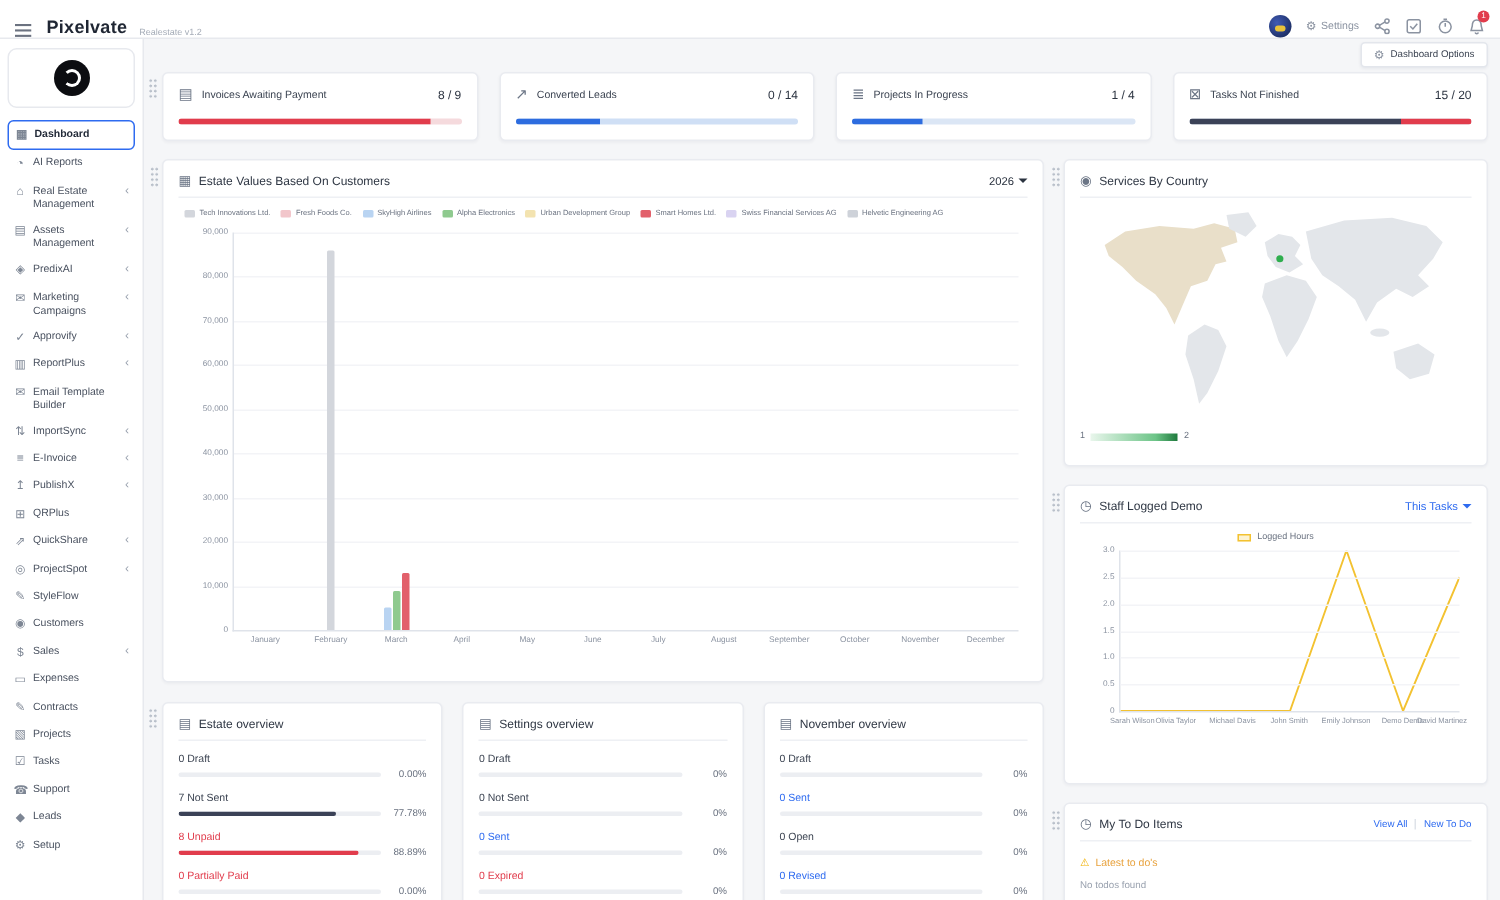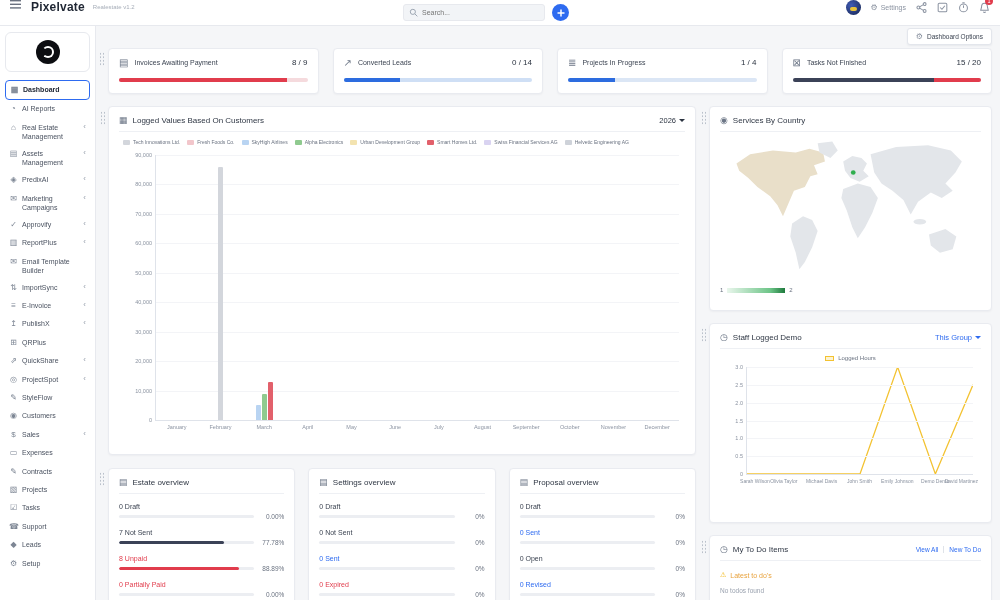--- a/index.html
+++ b/index.html
@@ -1,20 +1,20 @@
 <!DOCTYPE html>
 <html><head>
 <meta charset="utf-8">
 <style>
   *{margin:0;padding:0;box-sizing:border-box}
   html,body{width:1000px;height:600px;overflow:hidden;background:#f5f6f8;
     font-family:"Liberation Sans",sans-serif;color:#3a4250}
   
   .topbar{position:fixed;top:0;left:0;right:0;height:26px;background:#fff;
-    border-bottom:1px solid #e7e9ee;display:flex;align-items:flex-start;padding:0 10px;gap:8px;z-index:20}
+    border-bottom:1px solid #e7e9ee;display:flex;align-items:flex-end;padding:0 10px;gap:8px;z-index:20}
   .hamburger{background:none;border:0;cursor:pointer;display:flex;margin-right:2px}
   .brand{font-weight:bold;font-size:12px;color:#1f2633;letter-spacing:.2px}
   .brand-sub{font-size:6px;color:#a6adb8;margin-top:4px}
   .search-wrap{position:absolute;left:403px;top:4px;display:flex;align-items:center;gap:7px}
   .search-box{display:flex;align-items:center;background:#f2f4f7;border:1px solid #e7e9ee;
     border-radius:3px;height:17px;width:142px;padding:0 5px;gap:4px}
   .search-box input{border:0;background:transparent;outline:none;font-size:7px;width:100%;color:#3a4250}
   .plus-btn{width:17px;height:17px;border-radius:50%;background:#2e6bf0;border:0;cursor:pointer;
     display:flex;align-items:center;justify-content:center}
   .topbar-right{margin-left:auto;display:flex;align-items:center;gap:10px}
@@ -126,39 +126,20 @@
         <g fill="#6b7280">
           <rect width="11" height="1.4"></rect>
           <rect y="3.6" width="11" height="1.4"></rect>
           <rect y="7.2" width="11" height="1.4"></rect>
         </g>
       </svg>
   </button>
   <span class="brand">Pixelvate</span>
   <span class="brand-sub">Realestate v1.2</span>
 
-  <div class="search-wrap">
-    <div class="search-box">
-      <span>
-        <svg class="ic" width="9" height="9" viewBox="0 0 14 14">
-            <circle cx="6" cy="6" r="4" fill="none" stroke="#9aa3b0" stroke-width="1.5"></circle>
-            <line x1="9.2" y1="9.2" x2="13" y2="13" stroke="#9aa3b0" stroke-width="1.5"></line>
-          </svg>
-      </span>
-      <input placeholder="Search..." style="">
-    </div>
-    <button class="plus-btn">
-      <svg class="ic" width="8" height="8" viewBox="0 0 8 8">
-          <g stroke="#fff" stroke-width="1.5">
-            <line x1="4" y1="0.5" x2="4" y2="7.5"></line>
-            <line x1="0.5" y1="4" x2="7.5" y2="4"></line>
-          </g>
-        </svg>
-    </button>
-  </div>
 
   <div class="topbar-right">
     <span class="avatar"></span>
     <span class="settings">
       <span class="gear-glyph">⚙</span>
       <span>Settings</span>
     </span>
     <button class="icon-btn">
       <svg class="ic" width="11" height="11" viewBox="0 0 14 14">
           <g fill="none" stroke="#8b93a1" stroke-width="1.3">
@@ -366,21 +347,21 @@
       </div>
     </section>
 
   <div class="grid">
 
     <div class="col-left">
       <div class="panel chart-panel">
         <span class="drag-handle"></span>
         <div class="panel-head">
           <span class="head-icon">▦</span>
-          <span class="panel-title">Logged Values Based On Customers</span>
+          <span class="panel-title">Estate Values Based On Customers</span>
           <span class="filter">
             <span>2026</span>
             <span class="caret"></span>
           </span>
         </div>
         <div class="legend-row" id="inv-legend">
             <span class="legend-item">
               <span class="legend-swatch" style="background: rgb(211, 214, 220);"></span>
               <span>Tech Innovations Ltd.</span>
             </span>
@@ -536,21 +517,21 @@
                 <div class="ov-track">
                   <div class="ov-fill" style="width: 0%; background: rgb(225, 60, 76);"></div>
                 </div>
                 <span class="ov-pct">0%</span>
               </div>
             </div>
           </div>
           <div class="panel ov-panel">
             <div class="panel-head">
               <span class="head-icon">▤</span>
-              <span class="panel-title">Proposal overview</span>
+              <span class="panel-title">November overview</span>
             </div>
             <div class="ov-row">
               <div class="ov-label">0 Draft</div>
               <div class="ov-bar-line">
                 <div class="ov-track">
                   <div class="ov-fill" style="width: 0%; background: rgb(185, 191, 202);"></div>
                 </div>
                 <span class="ov-pct">0%</span>
               </div>
             </div>
@@ -613,21 +594,21 @@
           <span>2</span>
         </div>
       </div>
 
       <div class="panel staff-panel">
         <span class="drag-handle"></span>
         <div class="panel-head">
           <span class="head-icon">◷</span>
           <span class="panel-title">Staff Logged Demo</span>
           <span class="filter blue">
-            <span>This Group</span>
+            <span>This Tasks</span>
             <span class="caret"></span>
           </span>
         </div>
         <div class="staff-legend">
           <span class="swatch-line"></span>
           <span>Logged Hours</span>
         </div>
         <div class="staff-plot" id="staff-plot"><div class="gridline" style="top: 0%;"></div><span class="ylab" style="top: 0%;">3.0</span><div class="gridline" style="top: 16.6667%;"></div><span class="ylab" style="top: 16.6667%;">2.5</span><div class="gridline" style="top: 33.3333%;"></div><span class="ylab" style="top: 33.3333%;">2.0</span><div class="gridline" style="top: 50%;"></div><span class="ylab" style="top: 50%;">1.5</span><div class="gridline" style="top: 66.6667%;"></div><span class="ylab" style="top: 66.6667%;">1.0</span><div class="gridline" style="top: 83.3333%;"></div><span class="ylab" style="top: 83.3333%;">0.5</span><span class="ylab" style="top: 100%;">0</span><svg width="100%" height="100%" viewBox="0 0 233 108" preserveAspectRatio="none">
               <polyline points="0.0,108.0 38.8,108.0 77.7,108.0 116.5,108.0 155.3,0.0 194.2,108.0 233.0,18.0" fill="none" stroke="#f3c231" stroke-width="1.3"></polyline>
             </svg></div>

